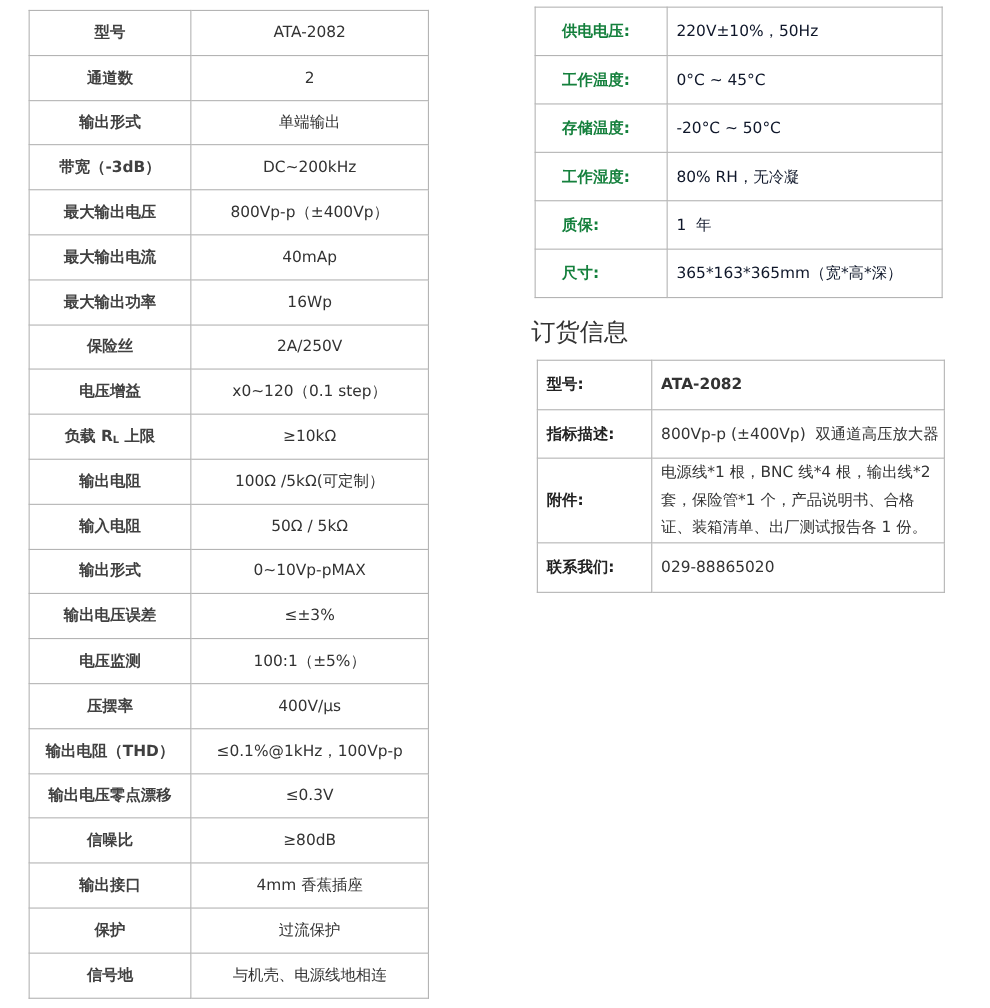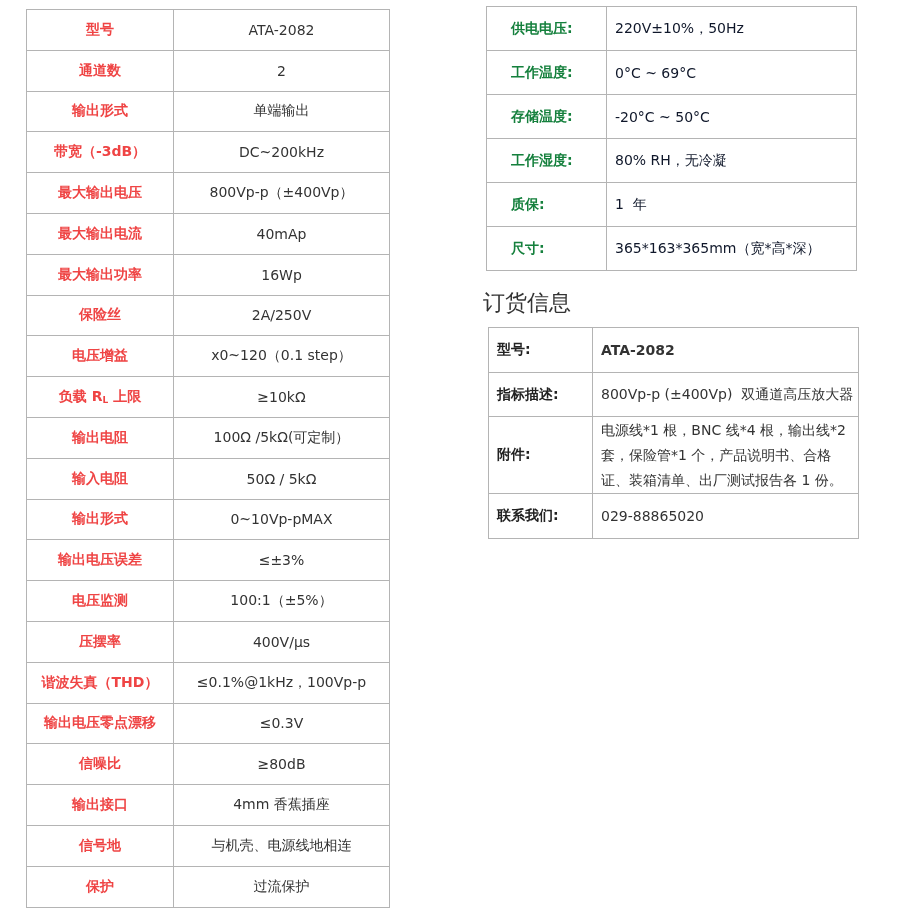--- a/index.html
+++ b/index.html
@@ -13,21 +13,21 @@
       color: #333333;
     }
     .page { position: relative; width: 900px; height: 916px; }
 
     table { border-collapse: collapse; position: absolute; table-layout: fixed; }
     td { border: 1px solid #b4b4b4; padding: 0; font-size: 14px; }
 
     
     #spec-left { left: 26px; top: 9px; width: 364px; }
     #spec-left td { height: 39.8px; text-align: center; vertical-align: middle; }
-    #spec-left td.k { width: 146px; font-weight: bold; color: #ef4444; }
+    #spec-left td.k { width: 146px; font-weight: bold; color: #404040; }
     #spec-left td.v { color: #333; }
     #spec-left sub { font-size: 9px; vertical-align: -2px; }
 
     
     #spec-right { left: 486px; top: 6px; width: 371px; }
     #spec-right td { height: 43px; vertical-align: middle; }
     #spec-right td.k { width: 95px; padding-left: 24px; font-weight: bold; color: #15803d; }
     #spec-right td.v { padding-left: 8px; color: #0f172a; }
 
     #order-title {
@@ -113,55 +113,55 @@
         </tr>
       <tr>
           <td class="k">电压监测</td>
           <td class="v">100:1（±5%）</td>
         </tr>
       <tr>
           <td class="k">压摆率</td>
           <td class="v">400V/μs</td>
         </tr>
       <tr>
-          <td class="k">谐波失真（THD）</td>
+          <td class="k">输出电阻（THD）</td>
           <td class="v">≤0.1%@1kHz，100Vp-p</td>
         </tr>
       <tr>
           <td class="k">输出电压零点漂移</td>
           <td class="v">≤0.3V</td>
         </tr>
       <tr>
           <td class="k">信噪比</td>
           <td class="v">≥80dB</td>
         </tr>
       <tr>
           <td class="k">输出接口</td>
           <td class="v">4mm 香蕉插座</td>
         </tr>
       <tr>
+          <td class="k">保护</td>
+          <td class="v">过流保护</td>
+        </tr>
+      <tr>
           <td class="k">信号地</td>
           <td class="v">与机壳、电源线地相连</td>
         </tr>
-      <tr>
-          <td class="k">保护</td>
-          <td class="v">过流保护</td>
-        </tr>
     </tbody>
   </table>
 
   <table id="spec-right">
     <tbody>
       <tr>
           <td class="k">供电电压:</td>
           <td class="v">220V±10%，50Hz</td>
         </tr>
       <tr>
           <td class="k">工作温度:</td>
-          <td class="v">0°C ~ 69°C</td>
+          <td class="v">0°C ~ 45°C</td>
         </tr>
       <tr>
           <td class="k">存储温度:</td>
           <td class="v">-20°C ~ 50°C</td>
         </tr>
       <tr>
           <td class="k">工作湿度:</td>
           <td class="v">80% RH，无冷凝</td>
         </tr>
       <tr>

